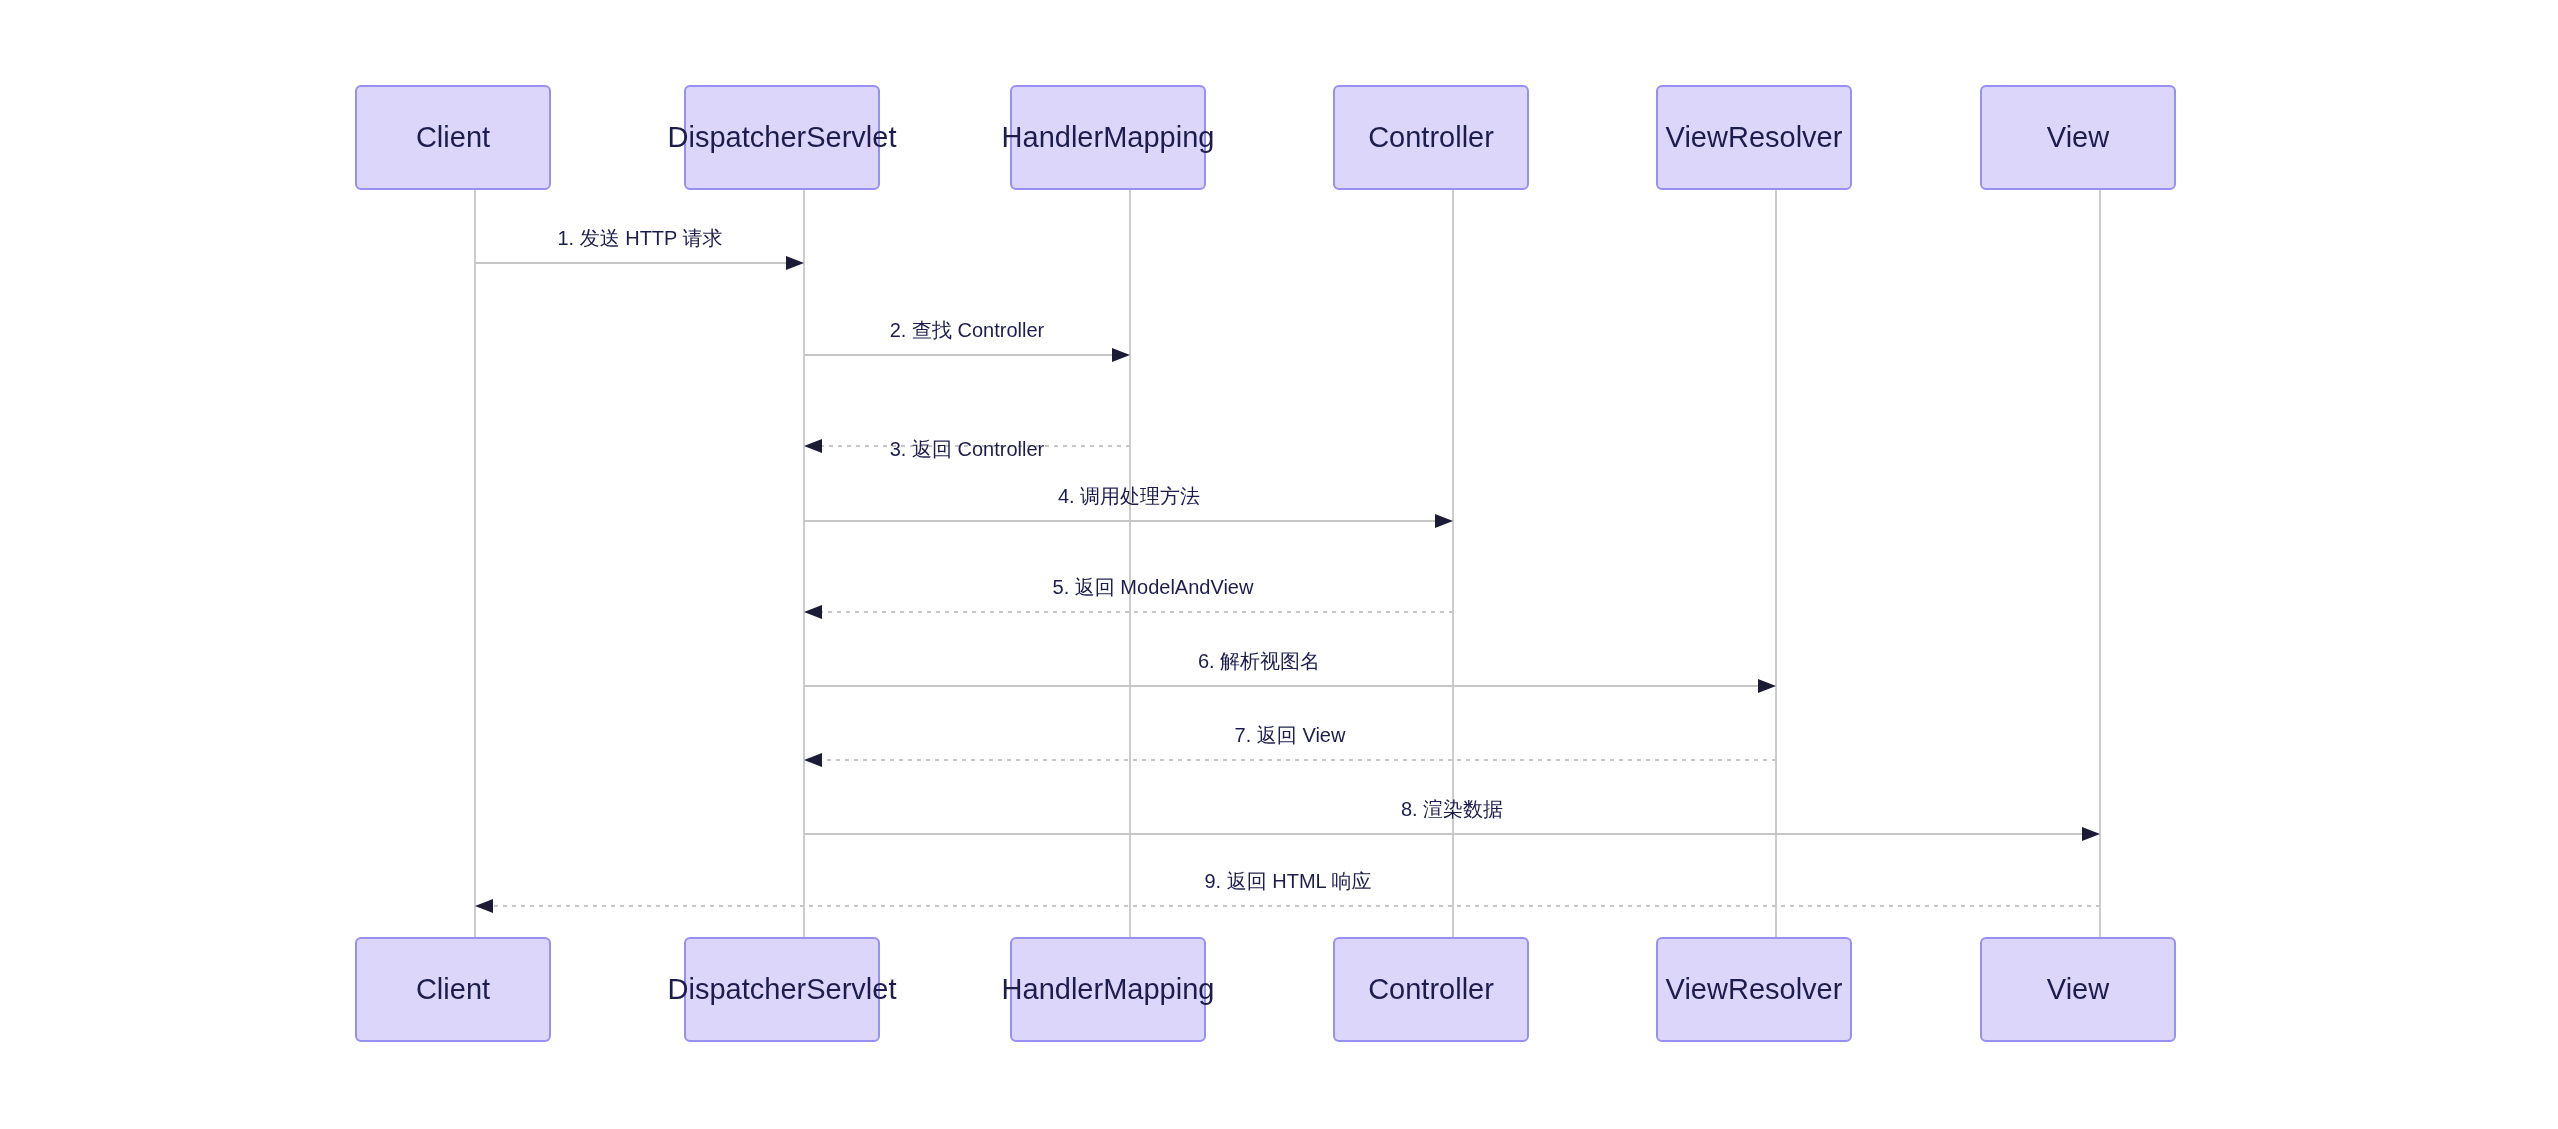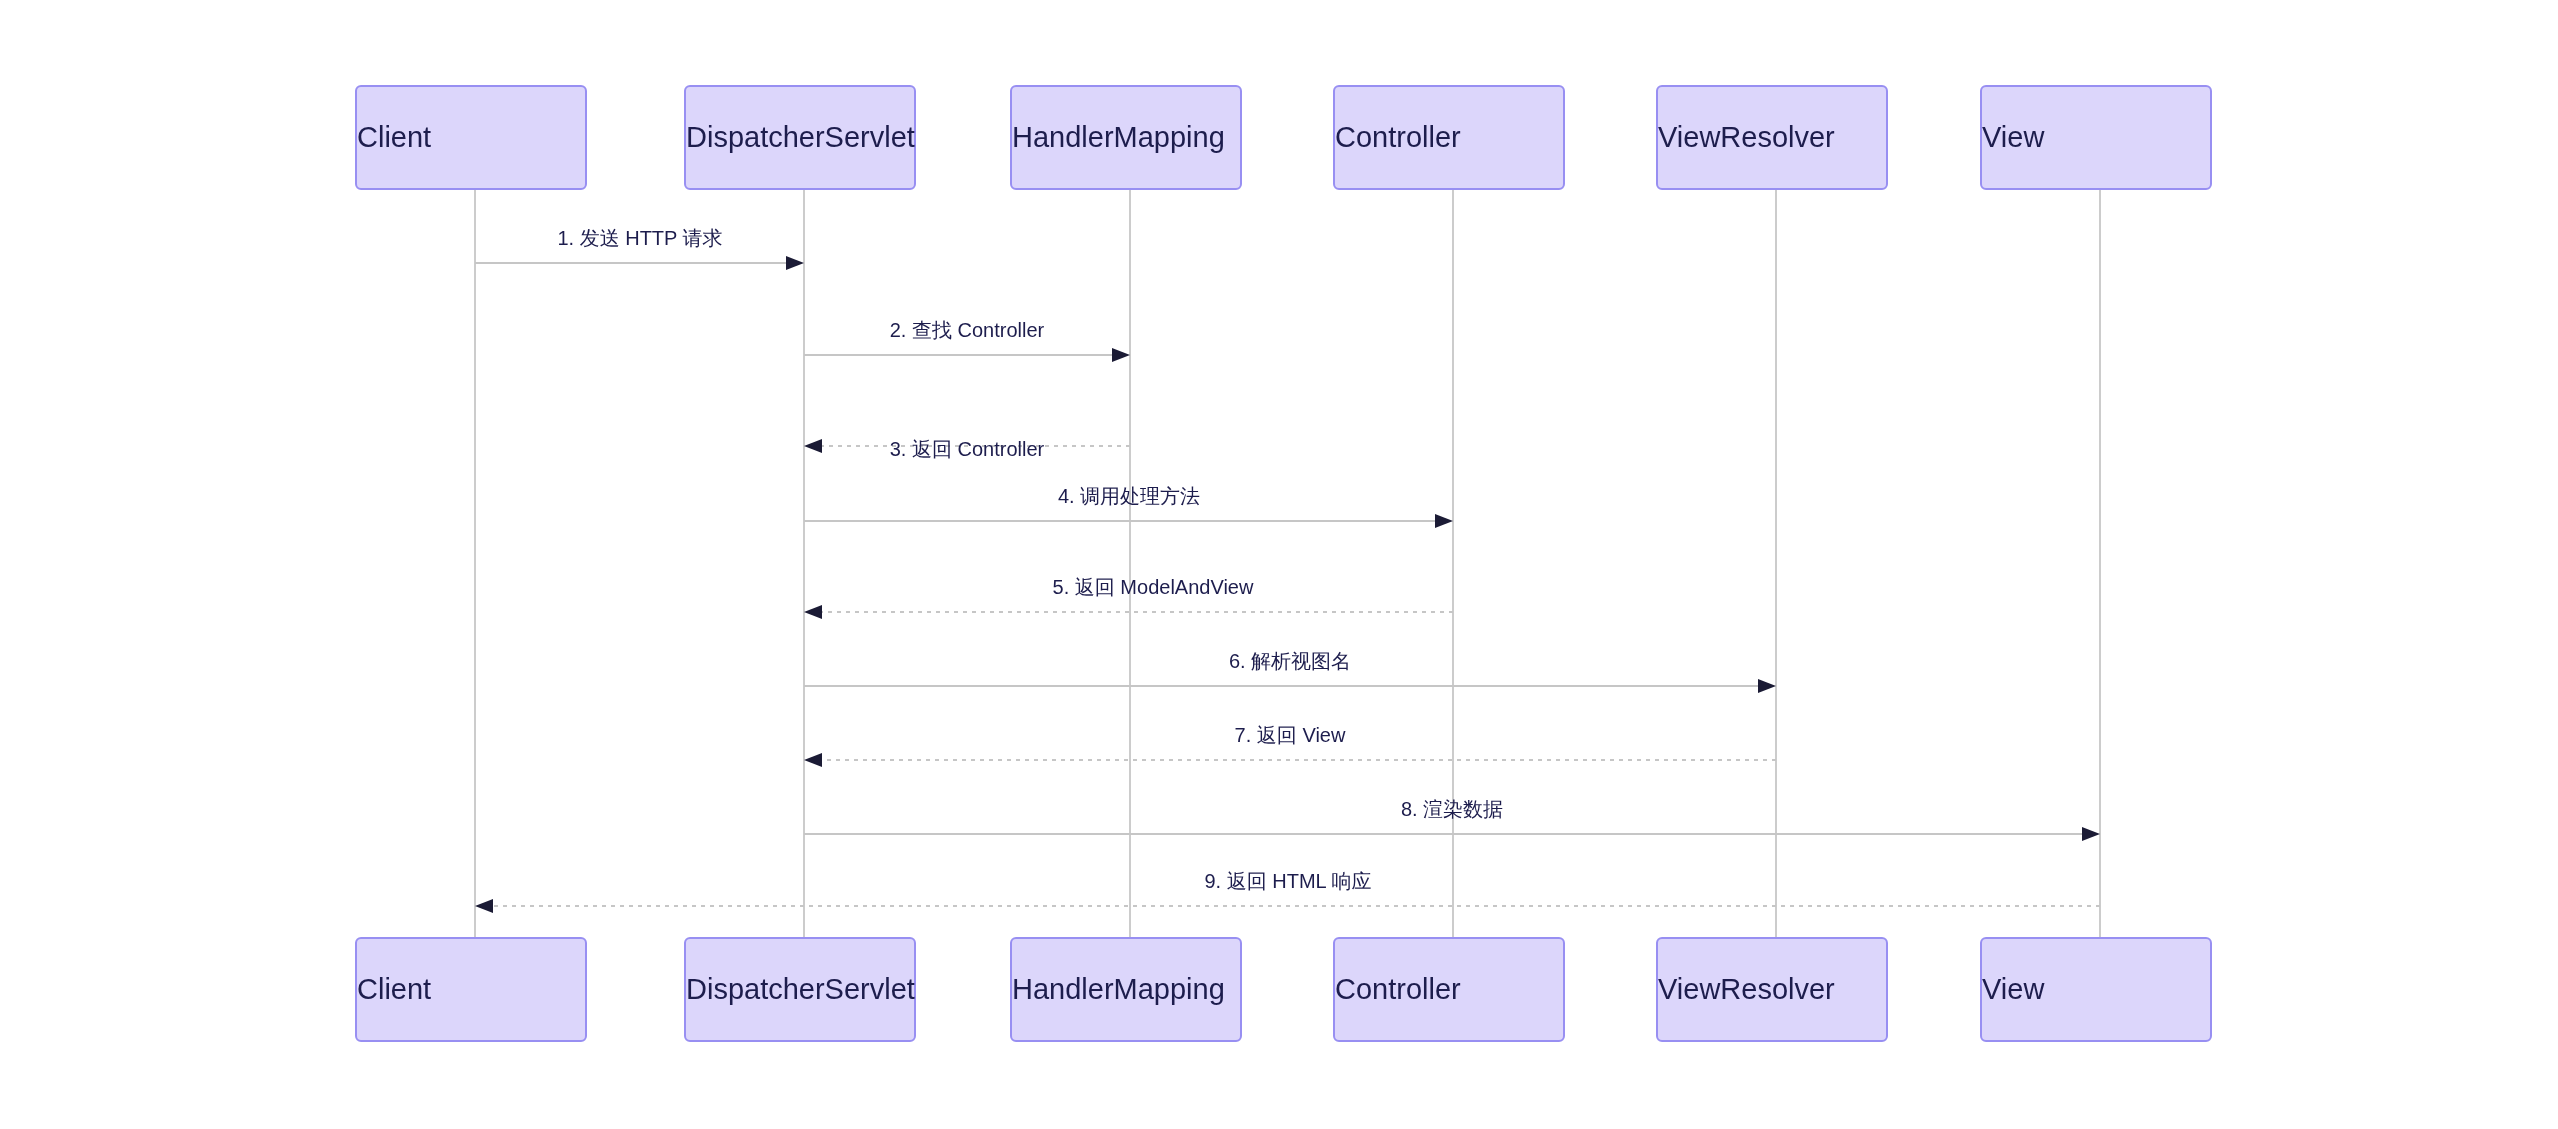--- a/index.html
+++ b/index.html
@@ -11,24 +11,24 @@
   .canvas{
     position:relative; width:2558px; height:1129px; background:var(--background);
     font-family:"Liberation Sans","DejaVu Sans",sans-serif; overflow:hidden;
   }
   .layer{position:absolute;left:0;top:0;}
   .lifeline{stroke:var(--lifeline-color);stroke-width:2;}
   .msg-line{stroke:var(--line-color);stroke-width:2;fill:none;}
   .msg-line.dashed{stroke-dasharray:4 5;}
   .arrowhead{fill:var(--arrowhead-color);stroke:none;}
   .actor-box{
-    position:absolute; width:232px; height:105px;
+    position:absolute; width:196px; height:105px;
     background:var(--actor-fill); border:2px solid var(--actor-border);
     border-radius:6px; box-sizing:border-box;
-    display:flex; align-items:center; 
+    display:flex; align-items:center; justify-content:center;
     color:var(--text-color); font-size:29px;
   }
   .msg-label{
     position:absolute; transform:translateX(-50%);
     color:var(--text-color); font-size:20px; line-height:34px;
     white-space:nowrap; text-align:center;
   }
 </style>
 </head>
 <body>
@@ -117,18 +117,18 @@
     </div>
   <div class="actor-box" style="left:1980px;top:937px;">
       <span>View</span>
     </div>
 
   <div class="msg-label" style="left:640px;top:221px;">1. 发送 HTTP 请求</div>
   <div class="msg-label" style="left:967px;top:313px;">2. 查找 Controller</div>
   <div class="msg-label" style="left:967px;top:404px;margin-top:28px;">3. 返回 Controller</div>
   <div class="msg-label" style="left:1129px;top:479px;">4. 调用处理方法</div>
   <div class="msg-label" style="left:1129px;top:570px;margin-left:24px;">5. 返回 ModelAndView</div>
-  <div class="msg-label" style="left:1290px;top:644px;">6. 解析视图名</div>
+  <div class="msg-label" style="left:1259px;top:644px;">6. 解析视图名</div>
   <div class="msg-label" style="left:1290px;top:718px;text-align:right;">7. 返回 View</div>
   <div class="msg-label" style="left:1452px;top:792px;">8. 渲染数据</div>
   <div class="msg-label" style="left:1288px;top:864px;">9. 返回 HTML 响应</div>
 
 </div>
 
 </body></html>

